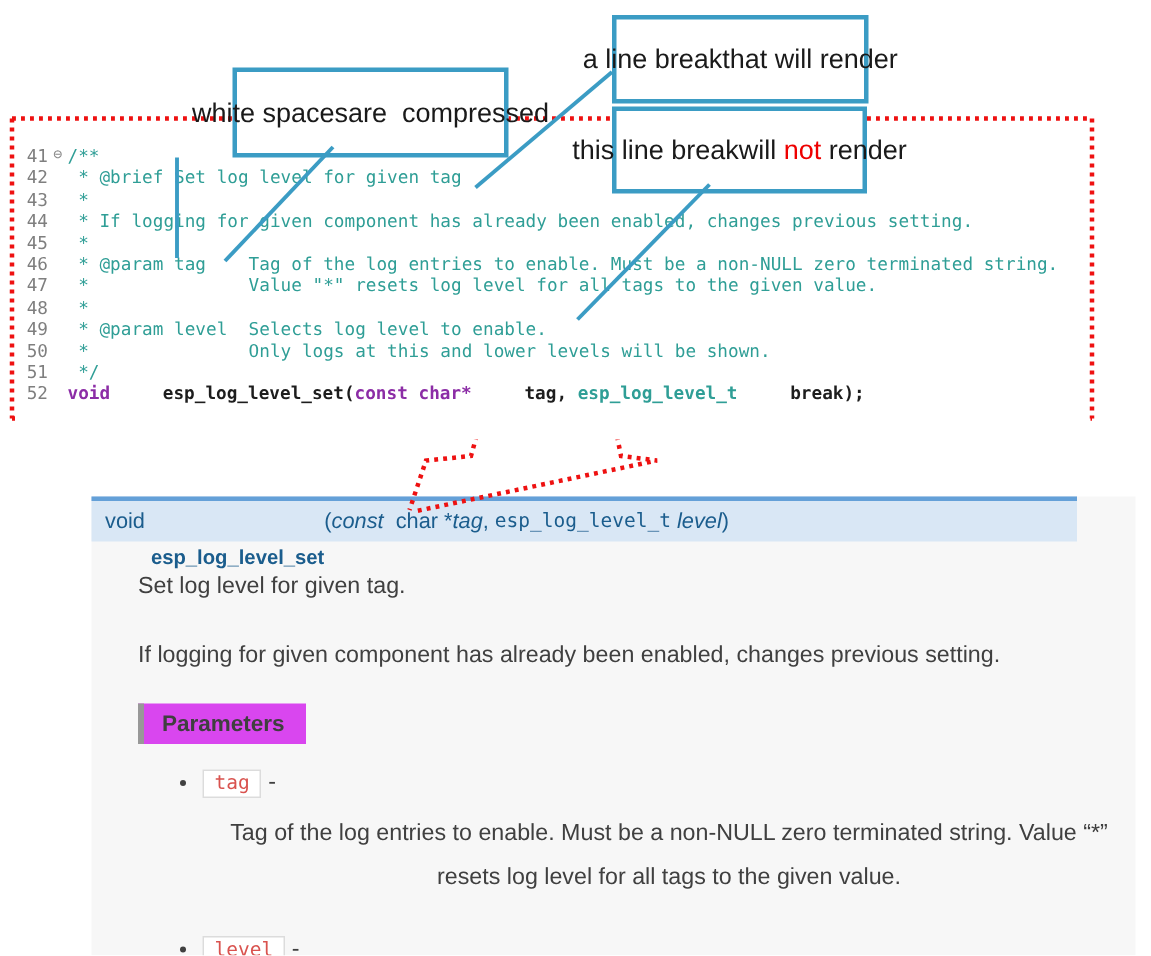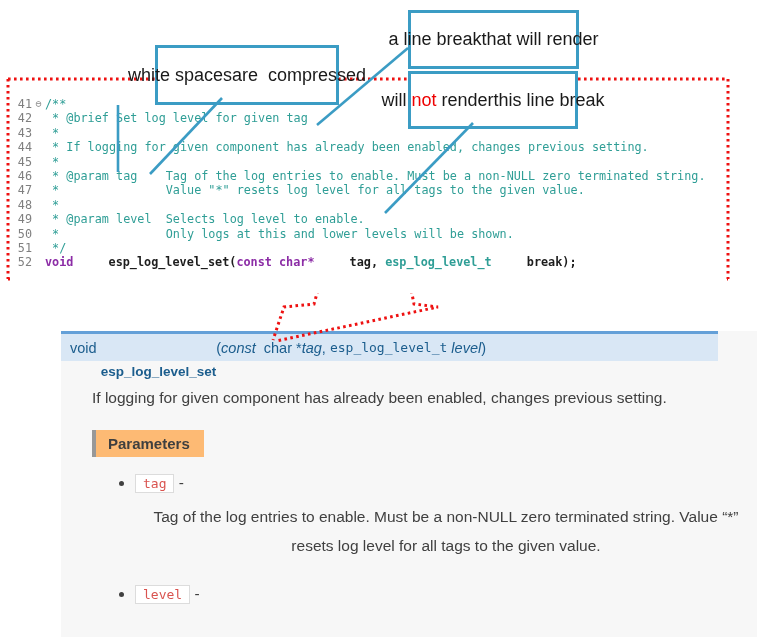--- a/index.html
+++ b/index.html
@@ -41,21 +41,21 @@
   #sig-bar{width:648px;height:27px;background:#d9e7f5;border-top:3px solid #64a0d8;
            display:flex;align-items:center;padding-left:9px;white-space:pre;
            color:#1b5d8d;font-size:14.5px;}
   .sig-sans{font-family:"Liberation Sans",sans-serif;}
   .sig-italic{font-family:"Liberation Sans",sans-serif;font-style:italic;}
   .sig-mono-b{font-family:Liberation Sans, sans-serif;font-weight:bold;font-size:13.5px;margin-top:48px;}
   .sig-mono{font-family:"DejaVu Sans Mono",monospace;font-size:13px;}
   #doc-body{padding-left:31px;font-size:15.5px;}
   #doc-brief{margin-top:21px;}
   #doc-desc{margin-top:28px;}
-  #param-heading{margin-top:23px;display:inline-block;background:#fdba74;
+  #param-heading{margin-top:23px;display:inline-block;background:#d946ef;
                  border-left:4px solid #989898;padding:5px 14px 5px 12px;
                  font-weight:bold;font-size:15px;color:#3f3f3f;}
   #param-list{margin:17px 0 0 0;padding-left:43px;list-style:disc;}
   #param-list li{margin-bottom:25px;}
   .chip{display:inline-block;font-family:"DejaVu Sans Mono",monospace;font-size:13px;
         color:#d9534f;background:#ffffff;border:1px solid #dcdcdc;padding:1px 7px;}
   .chip-sep{color:#404040;}
   .param-desc{margin-top:9px;max-width:635px;line-height:29px;text-align:center;}
 </style>
 </head>
@@ -85,34 +85,35 @@
 
   <div class="callout" id="callout-2">
     <div>white spaces</div>
     <div>are  compressed</div>
   </div>
   <div class="callout" id="callout-3">
     <div>a line break</div>
     <div>that will render</div>
   </div>
   <div class="callout" id="callout-4">
+    <div>this line break</div>
     <div><span>will </span><span class="red">not</span><span> render</span></div>
-    <div>this line break</div>
   </div>
 
   <svg id="blue-layer" class="overlay" width="767" height="637">
     <path d="M118 105 L118 172" stroke="#3b9cc4" stroke-width="2.6" fill="none"></path>
     <path d="M222 98 L150 174" stroke="#3b9cc4" stroke-width="2.6" fill="none"></path>
     <path d="M408 48 L317 125" stroke="#3b9cc4" stroke-width="2.6" fill="none"></path>
     <path d="M473 123 L385 213" stroke="#3b9cc4" stroke-width="2.6" fill="none"></path>
   </svg>
 
   <div id="doc-panel">
     <div id="sig-bar"><span class="sig-sans">void </span><span class="sig-mono-b">esp_log_level_set</span><span class="sig-sans">(</span><span class="sig-italic">const</span><span class="sig-sans">  char *</span><span class="sig-italic">tag</span><span class="sig-sans">, </span><span class="sig-mono">esp_log_level_t</span><span class="sig-sans"> </span><span class="sig-italic">level</span><span class="sig-sans">)</span></div>
     <div id="doc-body">
+      <div id="doc-brief">Set log level for given tag.</div>
       <div id="doc-desc">If logging for given component has already been enabled, changes previous setting.</div>
       <div id="param-heading">Parameters</div>
       <ul id="param-list">
           <li><span class="chip">tag</span><span class="chip-sep"> - </span><div class="param-desc">Tag of the log entries to enable. Must be a non-NULL zero terminated string. Value “*” resets log level for all tags to the given value.</div></li>
           <li><span class="chip">level</span><span class="chip-sep"> - </span></li>
         </ul>
     </div>
   </div>
 
 </div>

